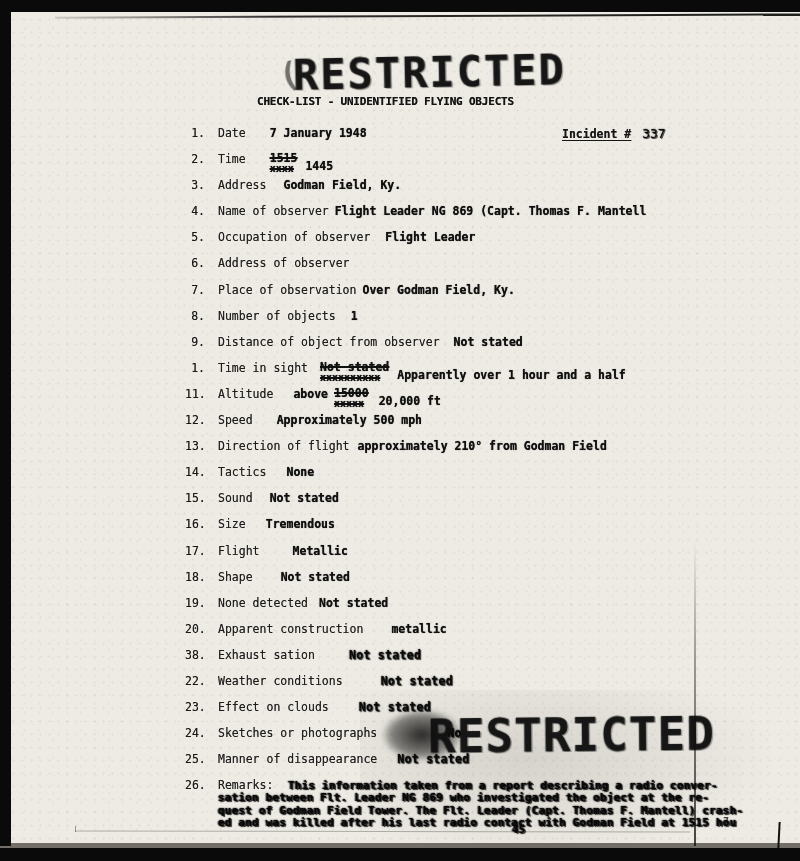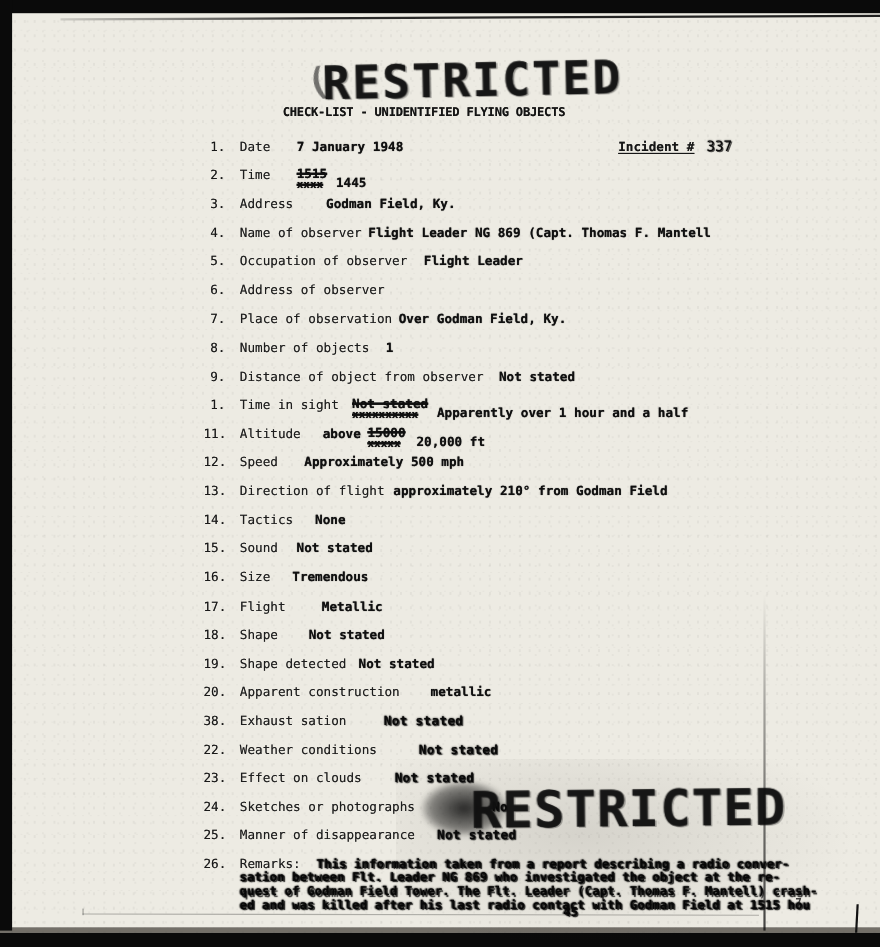--- a/index.html
+++ b/index.html
@@ -85,37 +85,37 @@
   <div class="doc-title">CHECK-LIST - UNIDENTIFIED FLYING OBJECTS</div>
 
   <div class="incident">
     <span class="inc-label">Incident #</span>
     <span class="inc-num">337</span>
   </div>
 
   <div id="items">
       <div class="row"><span class="num">1.</span><span class="label">Date</span><span class="value ink" style="margin-left: 24px;">7 January 1948</span></div>
       <div class="row"><span class="num">2.</span><span class="label">Time</span><span class="stack ink" style="margin-left: 24px;"><span class="s1">1515</span><span class="s2">xxxx</span></span><span class="value ink low" style="margin-left: 8px;">1445</span></div>
-      <div class="row"><span class="num">3.</span><span class="label">Address</span><span class="value ink" style="margin-left: 30px;">Godman Field, Ky.</span></div>
+      <div class="row"><span class="num">3.</span><span class="label">Address</span><span class="value ink" style="margin-left: 17px;">Godman Field, Ky.</span></div>
       <div class="row"><span class="num">4.</span><span class="label">Name of observer</span><span class="value ink" style="margin-left: 6px;">Flight Leader NG 869 (Capt. Thomas F. Mantell</span></div>
       <div class="row"><span class="num">5.</span><span class="label">Occupation of observer</span><span class="value ink" style="margin-left: 15px;">Flight Leader</span></div>
       <div class="row"><span class="num">6.</span><span class="label">Address of observer</span></div>
       <div class="row"><span class="num">7.</span><span class="label">Place of observation</span><span class="value ink" style="margin-left: 6px;">Over Godman Field, Ky.</span></div>
       <div class="row"><span class="num">8.</span><span class="label">Number of objects</span><span class="value ink" style="margin-left: 15px;">1</span></div>
       <div class="row"><span class="num">9.</span><span class="label">Distance of object from observer</span><span class="value ink" style="margin-left: 14px;">Not stated</span></div>
       <div class="row"><span class="num">1.</span><span class="label">Time in sight</span><span class="stack ink" style="margin-left: 12px;"><span class="s1">Not stated</span><span class="s2">xxxxxxxxxx</span></span><span class="value ink low" style="margin-left: 8px;">Apparently over 1 hour and a half</span></div>
       <div class="row"><span class="num">11.</span><span class="label">Altitude</span><span class="ink" style="margin-left: 20px;">above</span><span class="stack ink" style="margin-left: 6px;"><span class="s1">15000</span><span class="s2">xxxxx</span></span><span class="value ink low" style="margin-left: 10px;">20,000 ft</span></div>
       <div class="row"><span class="num">12.</span><span class="label">Speed</span><span class="value ink" style="margin-left: 24px;">Approximately 500 mph</span></div>
       <div class="row"><span class="num">13.</span><span class="label">Direction of flight</span><span class="value ink" style="margin-left: 8px;">approximately 210° from Godman Field</span></div>
       <div class="row"><span class="num">14.</span><span class="label">Tactics</span><span class="value ink" style="margin-left: 20px;">None</span></div>
       <div class="row"><span class="num">15.</span><span class="label">Sound</span><span class="value ink" style="margin-left: 17px;">Not stated</span></div>
       <div class="row"><span class="num">16.</span><span class="label">Size</span><span class="value ink" style="margin-left: 20px;">Tremendous</span></div>
       <div class="row"><span class="num">17.</span><span class="label">Flight</span><span class="value ink" style="margin-left: 33px;">Metallic</span></div>
       <div class="row"><span class="num">18.</span><span class="label">Shape</span><span class="value ink" style="margin-left: 28px;">Not stated</span></div>
-      <div class="row"><span class="num">19.</span><span class="label">Shape detected</span><span class="value ink" style="margin-left: 11px;">Not stated</span></div>
+      <div class="row"><span class="num">19.</span><span class="label">None detected</span><span class="value ink" style="margin-left: 11px;">Not stated</span></div>
       <div class="row"><span class="num">20.</span><span class="label">Apparent construction</span><span class="value ink" style="margin-left: 28px;">metallic</span></div>
       <div class="row"><span class="num">38.</span><span class="label">Exhaust sation</span><span class="value ink2" style="margin-left: 34px;">Not stated</span></div>
       <div class="row"><span class="num">22.</span><span class="label">Weather conditions</span><span class="value ink2" style="margin-left: 38px;">Not stated</span></div>
       <div class="row"><span class="num">23.</span><span class="label">Effect on clouds</span><span class="value ink2" style="margin-left: 30px;">Not stated</span></div>
       <div class="row"><span class="num">24.</span><span class="label">Sketches or photographs</span><span class="value ink2" style="margin-left: 70px;">No</span></div>
       <div class="row"><span class="num">25.</span><span class="label">Manner of disappearance</span><span class="value ink2" style="margin-left: 20px;">Not stated</span></div>
       <div class="row"><span class="num">26.</span><span class="label">Remarks:</span></div>
     </div>
 
   <div class="smudge-blob"></div>

